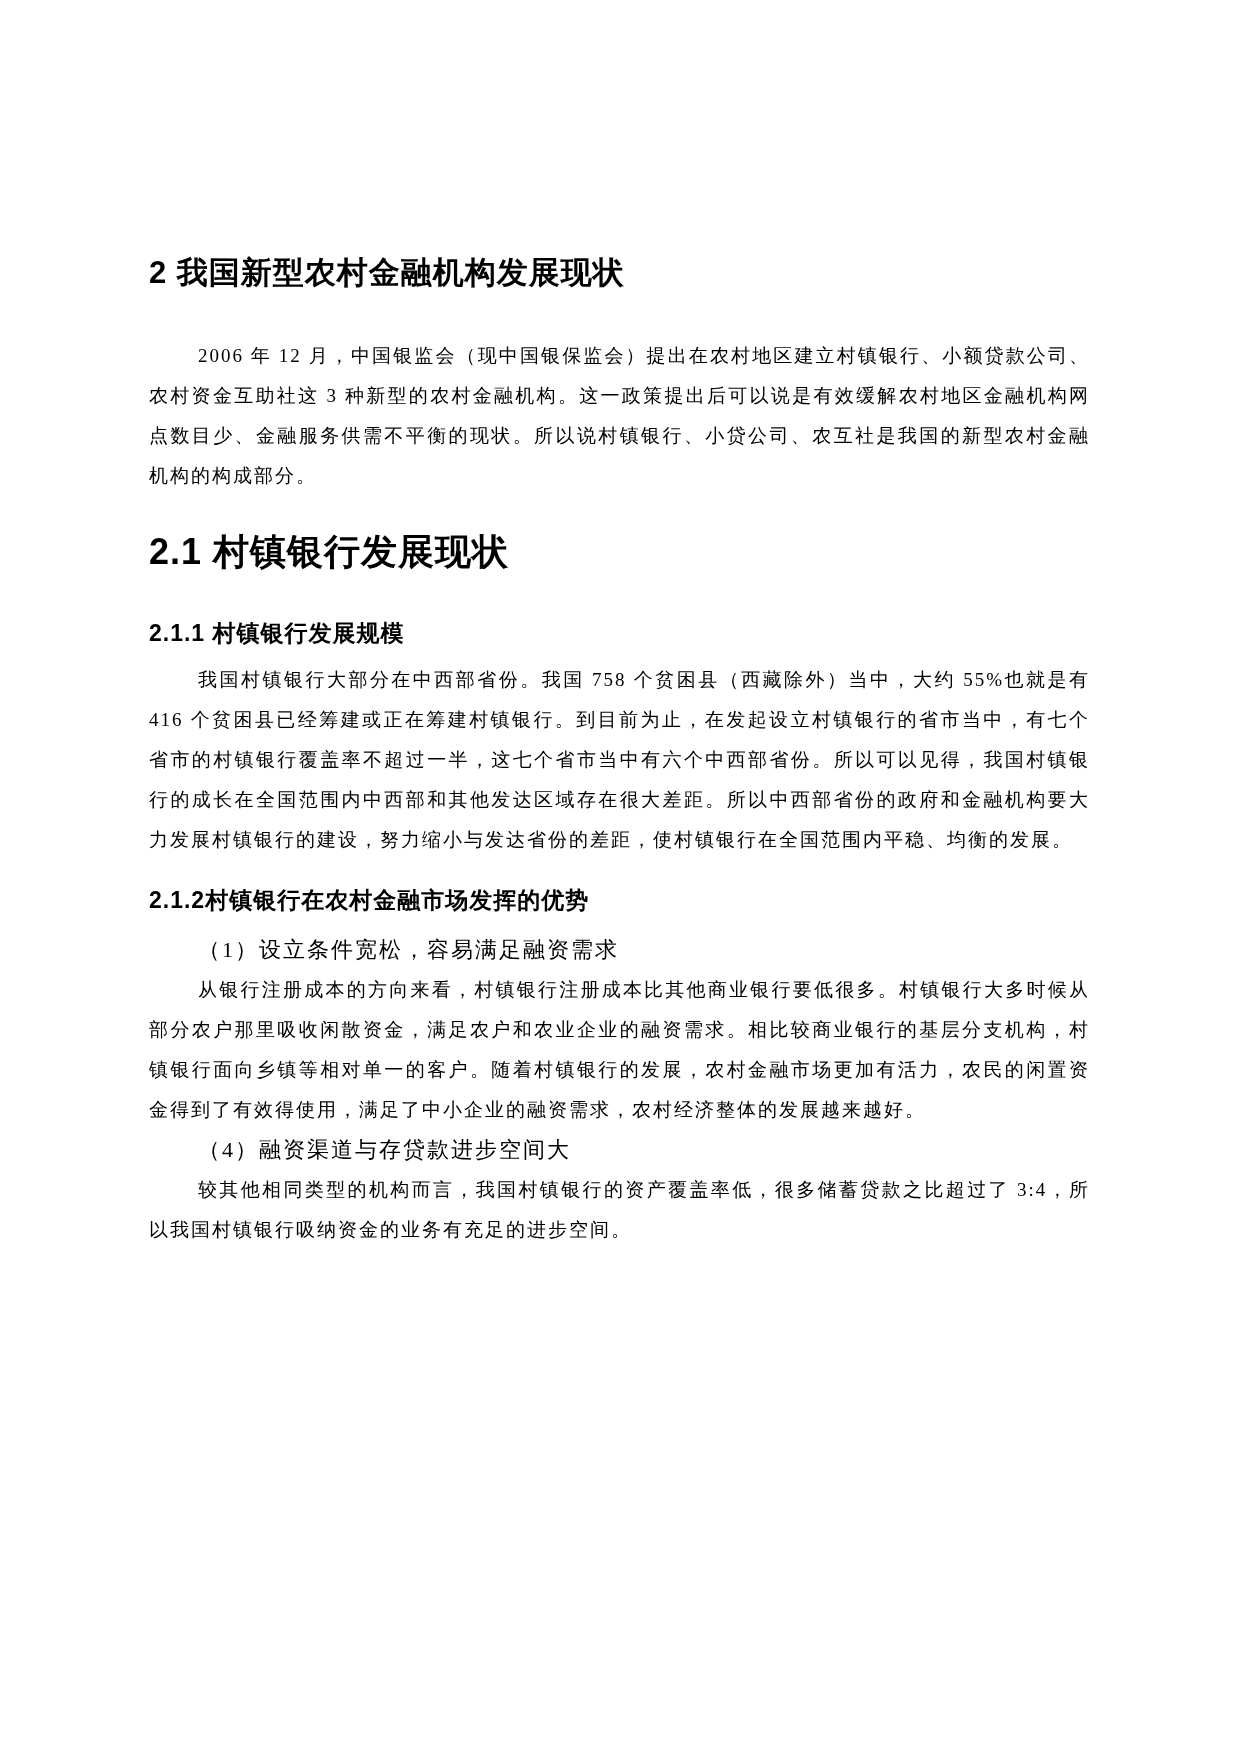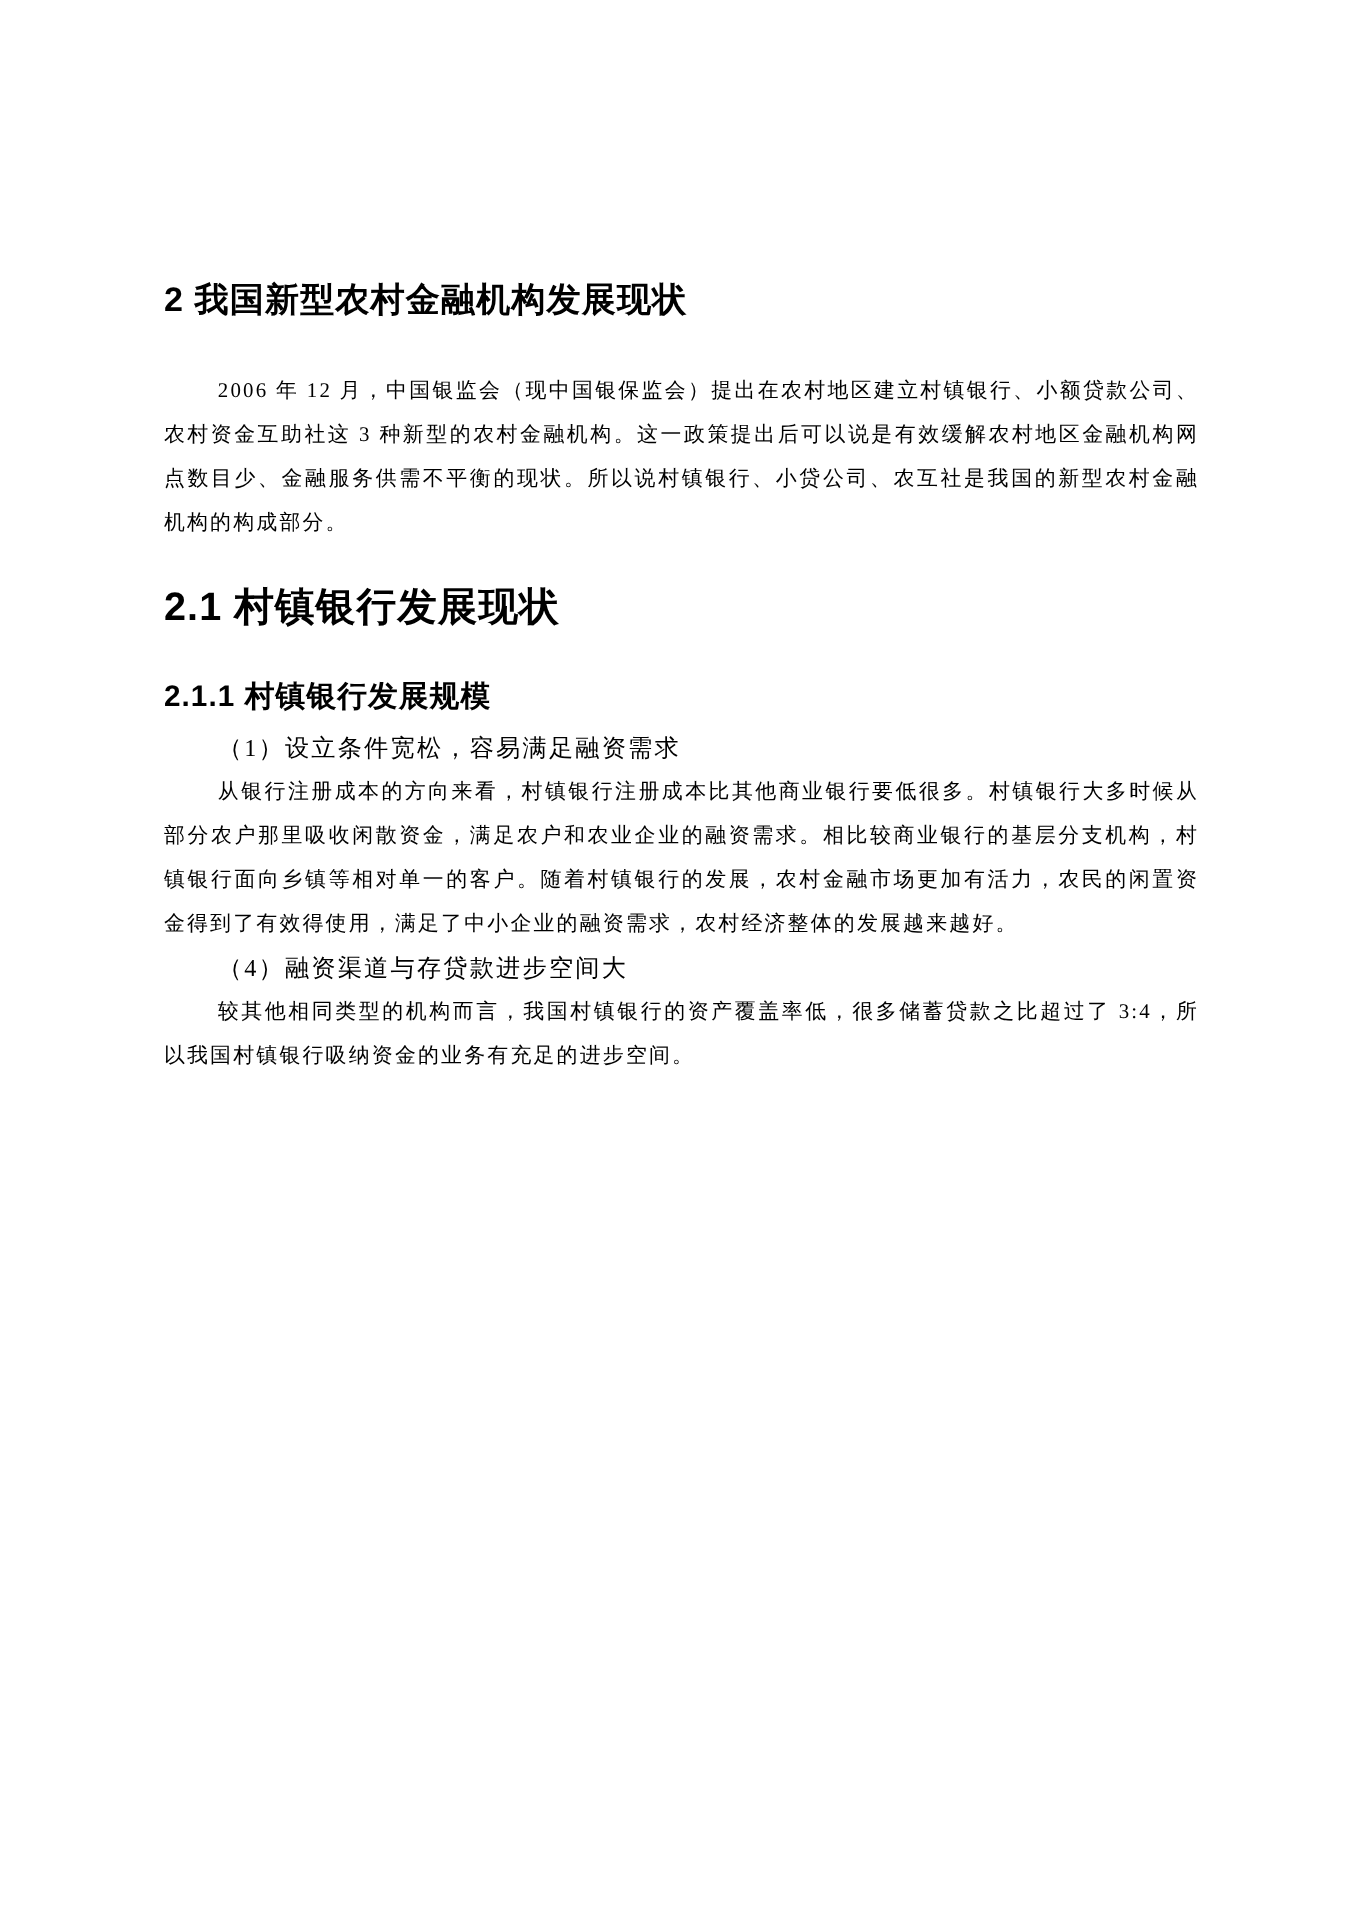--- a/index.html
+++ b/index.html
@@ -31,21 +31,21 @@
     margin: 40px 0 0 0;
     font-family: "Liberation Sans", sans-serif;
     font-weight: bold;
     font-size: 36px;
     line-height: 32px;
     letter-spacing: 1px;
   }
   h3.subsection-title {
     font-family: "Liberation Sans", sans-serif;
     font-weight: bold;
-    font-size: 27px;
+    font-size: 23px;
     line-height: 28px;
     letter-spacing: 1px;
   }
   h3.sub-1 { margin: 51px 0 13px 0; }
   h3.sub-2 { margin: 26px 0 16px 0; }
   p.body-text {
     margin: 0;
     font-size: 19px;
     line-height: 40px;
     letter-spacing: 2px;
@@ -68,21 +68,23 @@
 
   <h1 class="chapter-title">2 我国新型农村金融机构发展现状</h1>
 
   <p class="body-text intro">2006 年 12 月，中国银监会（现中国银保监会）提出在农村地区建立村镇银行、小额贷款公司、农村资金互助社这 3 种新型的农村金融机构。这一政策提出后可以说是有效缓解农村地区金融机构网点数目少、金融服务供需不平衡的现状。所以说村镇银行、小贷公司、农互社是我国的新型农村金融机构的构成部分。</p>
 
   <h2 class="section-title">2.1 村镇银行发展现状</h2>
 
   <h3 class="subsection-title sub-1">2.1.1 村镇银行发展规模</h3>
 
 
+  <p class="body-text">我国村镇银行大部分在中西部省份。我国 758 个贫困县（西藏除外）当中，大约 55%也就是有 416 个贫困县已经筹建或正在筹建村镇银行。到目前为止，在发起设立村镇银行的省市当中，有七个省市的村镇银行覆盖率不超过一半，这七个省市当中有六个中西部省份。所以可以见得，我国村镇银行的成长在全国范围内中西部和其他发达区域存在很大差距。所以中西部省份的政府和金融机构要大力发展村镇银行的建设，努力缩小与发达省份的差距，使村镇银行在全国范围内平稳、均衡的发展。</p>
 
+  <h3 class="subsection-title sub-2">2.1.2村镇银行在农村金融市场发挥的优势</h3>
 
   <p class="list-label">（1）设立条件宽松，容易满足融资需求</p>
 
   <p class="body-text">从银行注册成本的方向来看，村镇银行注册成本比其他商业银行要低很多。村镇银行大多时候从部分农户那里吸收闲散资金，满足农户和农业企业的融资需求。相比较商业银行的基层分支机构，村镇银行面向乡镇等相对单一的客户。随着村镇银行的发展，农村金融市场更加有活力，农民的闲置资金得到了有效得使用，满足了中小企业的融资需求，农村经济整体的发展越来越好。</p>
 
   <p class="list-label">（4）融资渠道与存贷款进步空间大</p>
 
   <p class="body-text">较其他相同类型的机构而言，我国村镇银行的资产覆盖率低，很多储蓄贷款之比超过了 3:4，所以我国村镇银行吸纳资金的业务有充足的进步空间。</p>
 
 </div>

